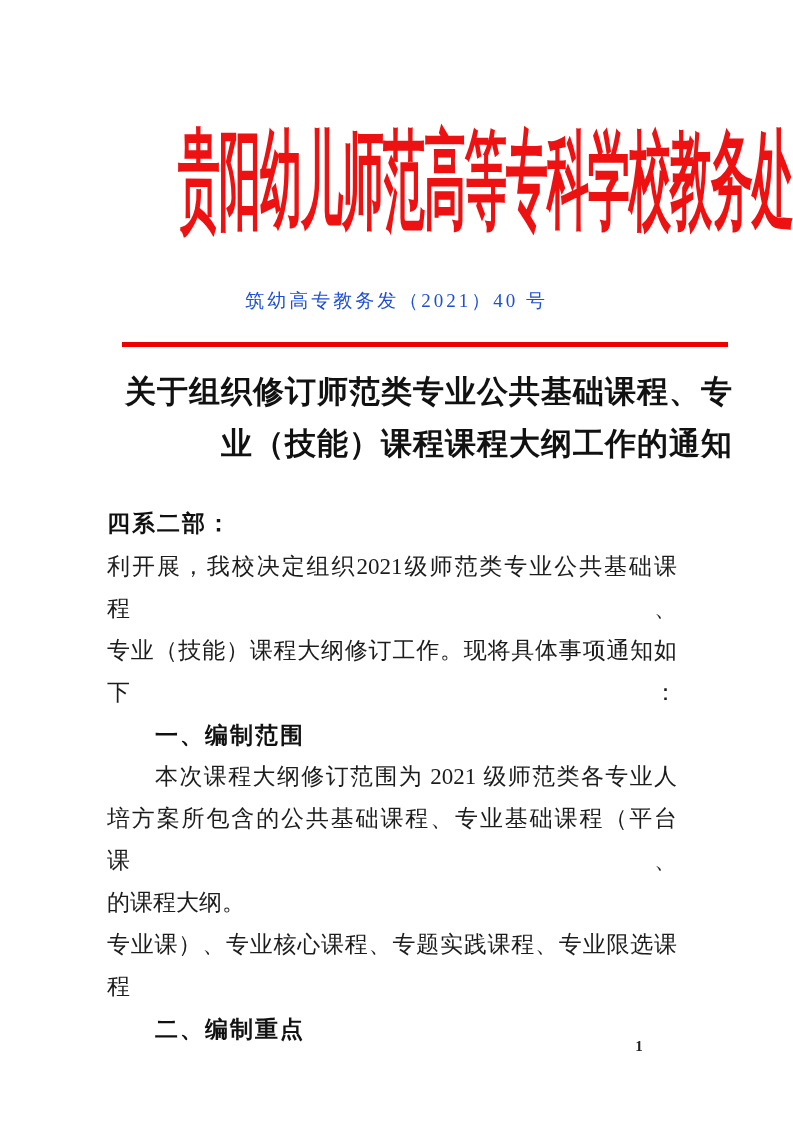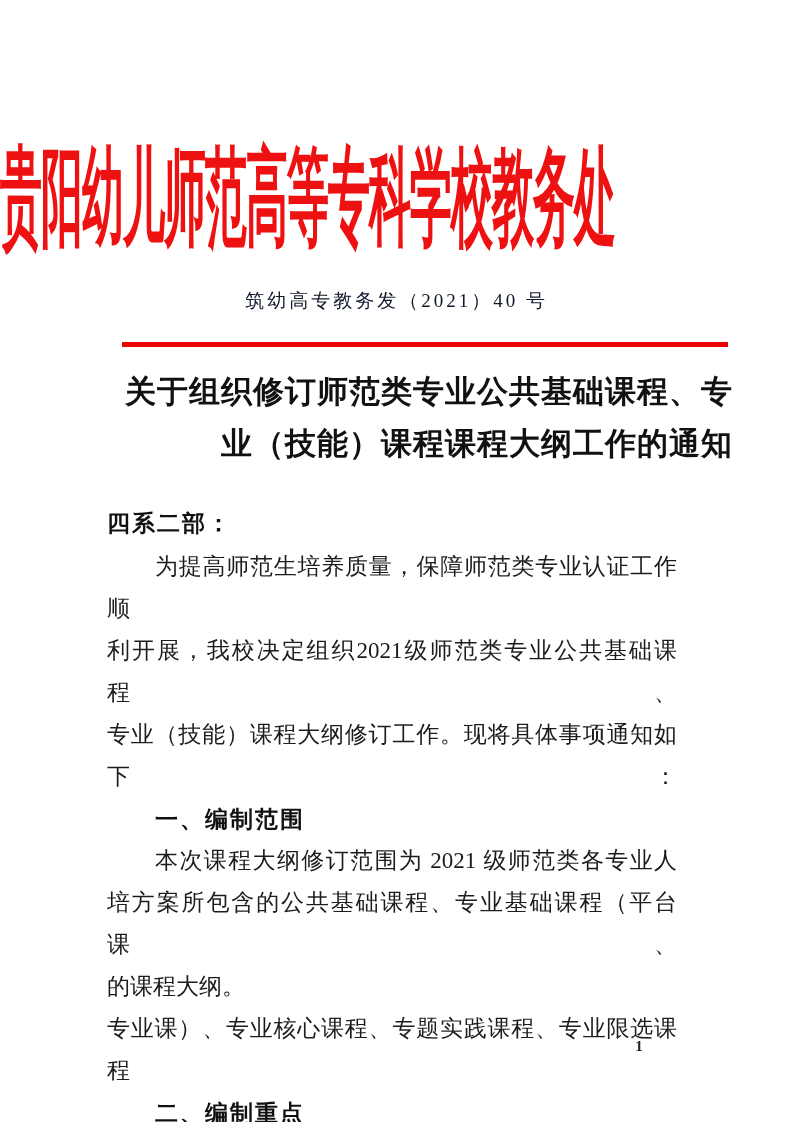--- a/index.html
+++ b/index.html
@@ -8,40 +8,40 @@
     background: #ffffff;
     font-family: "Liberation Serif", serif;
     color: #1a1a1a;
     position: relative;
     overflow: hidden;
   }
   .page { position: absolute; inset: 0; background: #ffffff; }
 
   
   .masthead {
-    position: absolute; top: 145px; left: 0; right: 0;
-    text-align: left; height: 112px;
+    position: absolute; top: 128px; left: 0; right: 0;
+    text-align: right; height: 112px;
   }
   .masthead-text {
     display: inline-block;
     font-size: 42px; line-height: 1;
     font-weight: 900;
     letter-spacing: -1px;
     white-space: nowrap;
     color: #ee1111;
     transform: scaleY(2.55);
     transform-origin: top center;
   }
 
   
   .doc-number {
     position: absolute; top: 288px; left: 0; right: 0;
     text-align: center;
     font-size: 19px; letter-spacing: 3px;
-    color: #0f172a;
+    color: #1d4ed8;
   }
 
   
   .red-rule {
     position: absolute; top: 342px; left: 122px;
     width: 606px; height: 5px;
     background: #ee0000;
   }
 
   
@@ -93,21 +93,20 @@
 
   <div class="red-rule"></div>
 
   <div class="doc-title">
     <div>关于组织修订师范类专业公共基础课程、专</div>
     <div>业（技能）课程课程大纲工作的通知</div>
   </div>
 
   <div class="body-block">
     <div class="line hei salutation">四系二部：</div>
-    <div class="line indent fill">为提高师范生培养质量，保障师范类专业认证工作顺</div>
     <div class="line fill">利开展，我校决定组织2021级师范类专业公共基础课程、</div>
     <div class="line fill">专业（技能）课程大纲修订工作。现将具体事项通知如下：</div>
     <div class="line hei indent">一、编制范围</div>
     <div class="line indent fill">本次课程大纲修订范围为 2021 级师范类各专业人</div>
     <div class="line fill">培方案所包含的公共基础课程、专业基础课程（平台课、</div>
     <div class="line">的课程大纲。</div>
     <div class="line fill">专业课）、专业核心课程、专题实践课程、专业限选课程</div>
     <div class="line hei indent">二、编制重点</div>
   </div>
 

